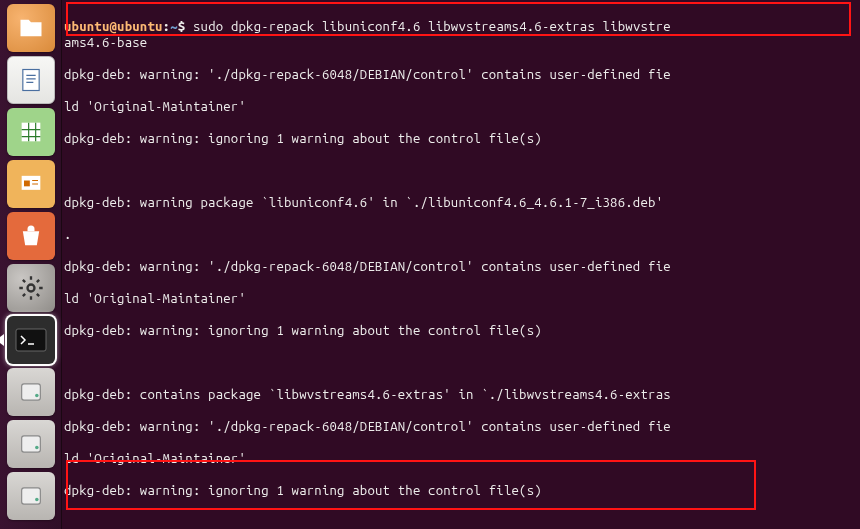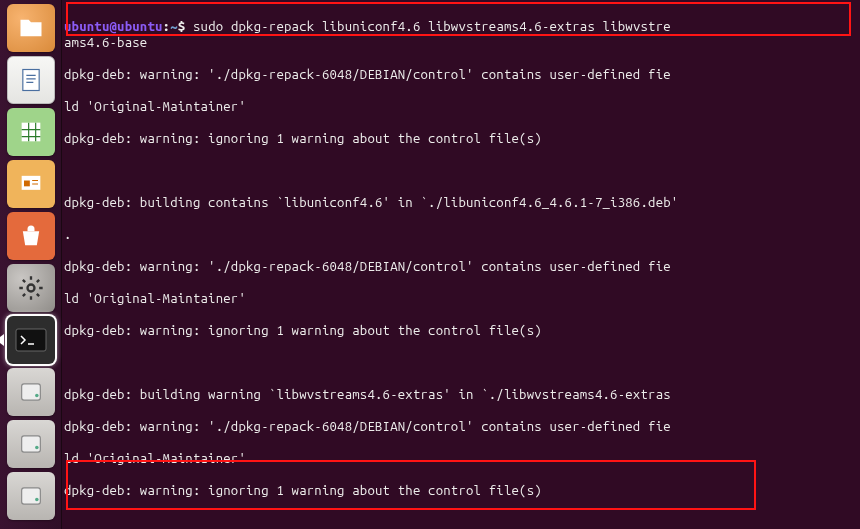--- a/index.html
+++ b/index.html
@@ -58,21 +58,21 @@
     position: absolute;
     inset: 0;
     padding: 2px;
     font-size: 13.2px;
     line-height: 16px;
     letter-spacing: 0.2px;
     white-space: pre;
     color: #eeeeec;
   }
 
-  .prompt-user { color: #8b5cf6; font-weight: bold; }
+  .prompt-user { color: #fdba74; font-weight: bold; }
   .prompt-path { color: #729fcf; font-weight: bold; }
   .prompt-sep  { color: #eeeeec; font-weight: bold; }
 
   .hl-box {
     position: absolute;
     border: 2px solid #ff1414;
     background: transparent;
     pointer-events: none;
   }
   .hl-top  { left: 66px; top: 2px;  width: 785px; height: 34px; }
@@ -146,27 +146,27 @@
   </div>
 
 <div class="terminal-area">
   <div class="terminal">
 <div><span class="prompt-user">ubuntu@ubuntu</span><span class="prompt-sep">:</span><span class="prompt-path">~</span><span class="prompt-sep">$</span> <span>sudo dpkg-repack libuniconf4.6 libwvstreams4.6-extras libwvstre
 ams4.6-base</span></div>
 <div><span>dpkg-deb: warning: './dpkg-repack-6048/DEBIAN/control' contains user-defined fie</span></div>
 <div><span>ld 'Original-Maintainer'</span></div>
 <div><span>dpkg-deb: warning: ignoring 1 warning about the control file(s)</span></div>
 <div>&nbsp;</div>
-<div><span>dpkg-deb: building contains `libuniconf4.6' in `./libuniconf4.6_4.6.1-7_i386.deb'</span></div>
+<div><span>dpkg-deb: warning package `libuniconf4.6' in `./libuniconf4.6_4.6.1-7_i386.deb'</span></div>
 <div><span>.</span></div>
 <div><span>dpkg-deb: warning: './dpkg-repack-6048/DEBIAN/control' contains user-defined fie</span></div>
 <div><span>ld 'Original-Maintainer'</span></div>
 <div><span>dpkg-deb: warning: ignoring 1 warning about the control file(s)</span></div>
 <div>&nbsp;</div>
-<div><span>dpkg-deb: building warning `libwvstreams4.6-extras' in `./libwvstreams4.6-extras</span></div>
+<div><span>dpkg-deb: contains package `libwvstreams4.6-extras' in `./libwvstreams4.6-extras</span></div>
 <div><span>dpkg-deb: warning: './dpkg-repack-6048/DEBIAN/control' contains user-defined fie</span></div>
 <div><span>ld 'Original-Maintainer'</span></div>
 <div><span>dpkg-deb: warning: ignoring 1 warning about the control file(s)</span></div>
 
 
 
 
 
 
 

